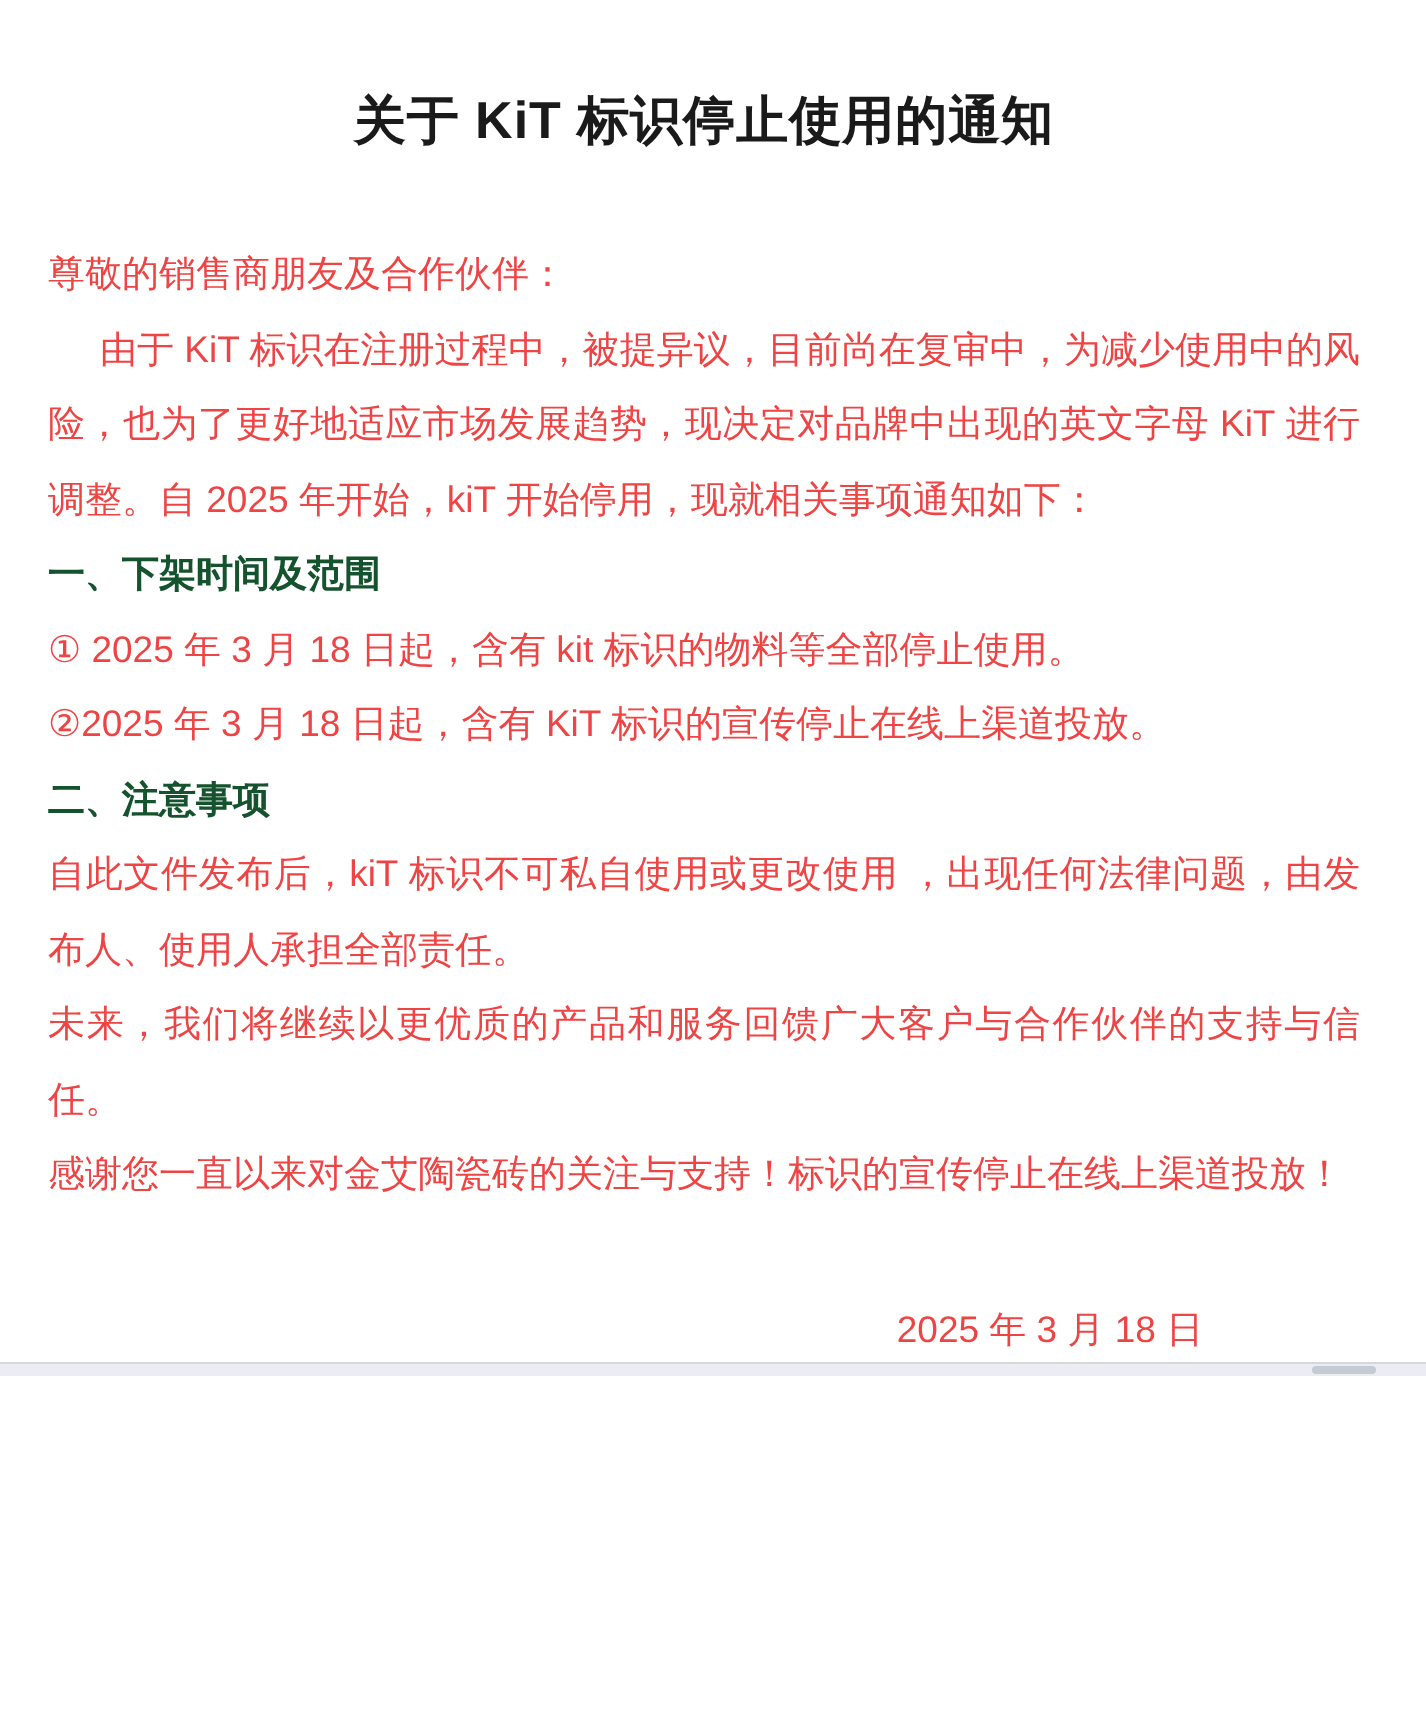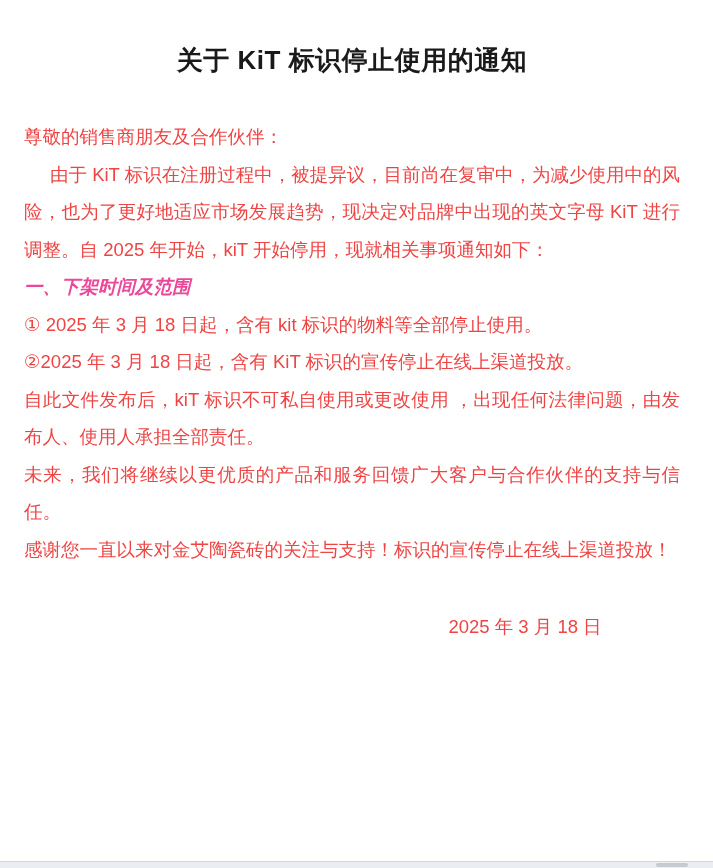--- a/index.html
+++ b/index.html
@@ -2,21 +2,21 @@
 <html><head>
 <meta charset="utf-8">
 <style>
   * { box-sizing: border-box; margin: 0; padding: 0; }
   html, body { background: #ffffff; }
   body { font-family: "Liberation Sans", "DejaVu Sans", sans-serif; }
 
   .page {
     position: relative;
     width: 713px;
-    height: 868px;
+    height: 688px;
     background: #ffffff;
     color: #212121;
     overflow: hidden;
   }
 
   .doc {
     padding: 40px 33px 0 24px;
   }
 
   .title {
@@ -36,21 +36,21 @@
 
   .greeting { margin-top: 38px; }
 
   .para {
     text-align: justify;
     text-justify: inter-character;
   }
 
   .indent { text-indent: 26px; }
 
-  .heading { font-weight: bold; color: #ec4899; font-style: italic; }
+  .heading { font-weight: bold; color: #14532d; }
 
   .signature {
     margin: 40px 45px 0 auto;
     width: 220px;
     text-align: center;
   }
 
   .scrollbar {
     position: absolute;
     left: 0;
@@ -82,20 +82,21 @@
     <div class="line greeting">尊敬的销售商朋友及合作伙伴：</div>
 
     <div class="line para indent">由于 KiT 标识在注册过程中，被提异议，目前尚在复审中，为减少使用中的风险，也为了更好地适应市场发展趋势，现决定对品牌中出现的英文字母 KiT 进行调整。自 2025 年开始，kiT 开始停用，现就相关事项通知如下：</div>
 
     <div class="line heading">一、下架时间及范围</div>
 
     <div class="line para">① 2025 年 3 月 18 日起，含有 kit 标识的物料等全部停止使用。</div>
 
     <div class="line para">②2025 年 3 月 18 日起，含有 KiT 标识的宣传停止在线上渠道投放。</div>
 
+    <div class="line heading">二、注意事项</div>
 
     <div class="line para">自此文件发布后，kiT 标识不可私自使用或更改使用 ，出现任何法律问题，由发布人、使用人承担全部责任。</div>
 
 
     <div class="line para">未来，我们将继续以更优质的产品和服务回馈广大客户与合作伙伴的支持与信任。</div>
 
     <div class="line para">感谢您一直以来对金艾陶瓷砖的关注与支持！标识的宣传停止在线上渠道投放！</div>
 
     <div class="signature">
       <div class="line">2025 年 3 月 18 日</div>

